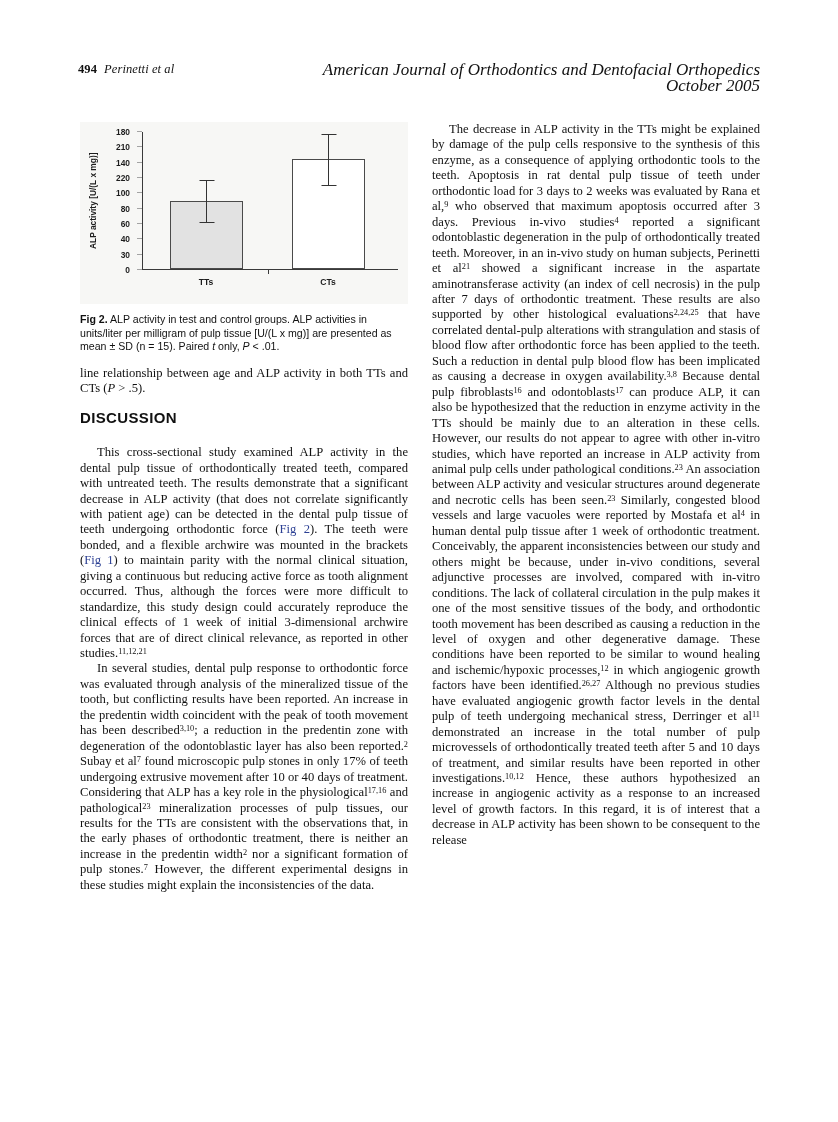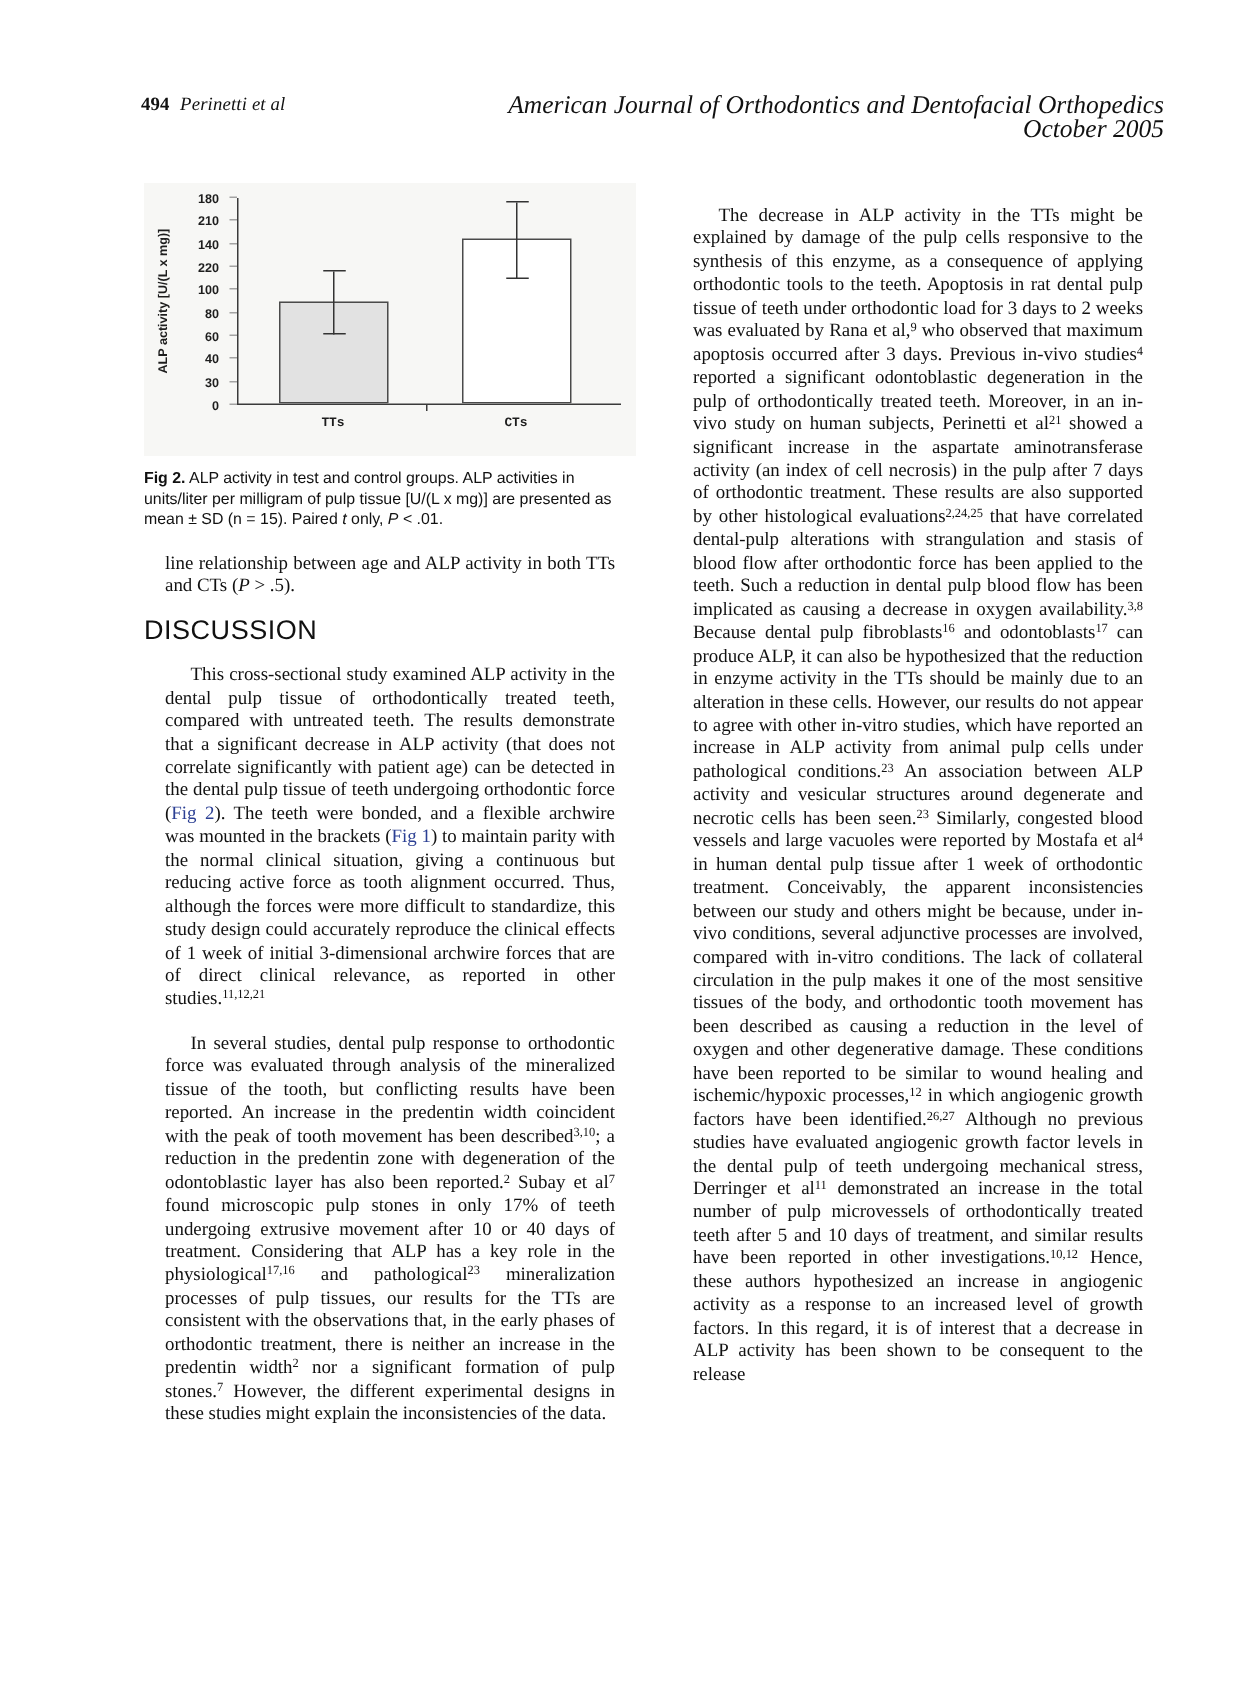--- a/index.html
+++ b/index.html
@@ -11,21 +11,21 @@
     width: 838px;
     height: 1122px;
     font-family: "Liberation Serif", serif;
     color: #111111;
     position: relative;
     overflow: hidden;
   }
 
   .page {
     position: absolute;
-    left: 16px; top: 0;
+    left: 0; top: 0;
     width: 764px;
     height: 1122px;
   }
 
   
   .running-head {
     position: absolute;
     left: 78px;
     top: 62px;
     width: 682px;
@@ -62,31 +62,31 @@
     top: 122px;
     width: 328px;
     font-size: 12.6px;
     line-height: 15.45px;
     text-align: justify;
   }
   .col-left  { left: 80px; }
   .col-right { left: 432px; }
 
   .col p {
-    margin: 14px;
+    margin: 0;
     text-indent: 17px;
   }
   .col p.noindent { text-indent: 0; }
 
   h2.section-head {
     font-family: "Liberation Sans", sans-serif;
-    font-size: 18px;
-    font-weight: normal;
+    font-size: 15px;
+    font-weight: bold;
     letter-spacing: 0.35px;
-    margin: 13px 0 0 0;
+    margin: 13px 0 20px 0;
     text-align: left;
   }
 
   sup {
     font-size: 0.66em;
     vertical-align: 0.42em;
     line-height: 0;
   }
   .lnk { color: #2b3f93; }
 
@@ -179,21 +179,21 @@
     width: 15px;
     height: 1px;
     background: #333333;
     transform: translateX(-50%);
   }
 
   .xtick-label {
     position: absolute;
     bottom: 14px;
     transform: translateX(-50%);
-    font-family: Liberation Mono, monospace;
+    font-family: Liberation Sans, sans-serif;
     font-size: 8.6px;
     font-weight: bold;
     color: #1d1d1d;
     white-space: nowrap;
   }
   .xtick-mark {
     position: absolute;
     bottom: 30px;
     width: 1px;
     height: 4px;

